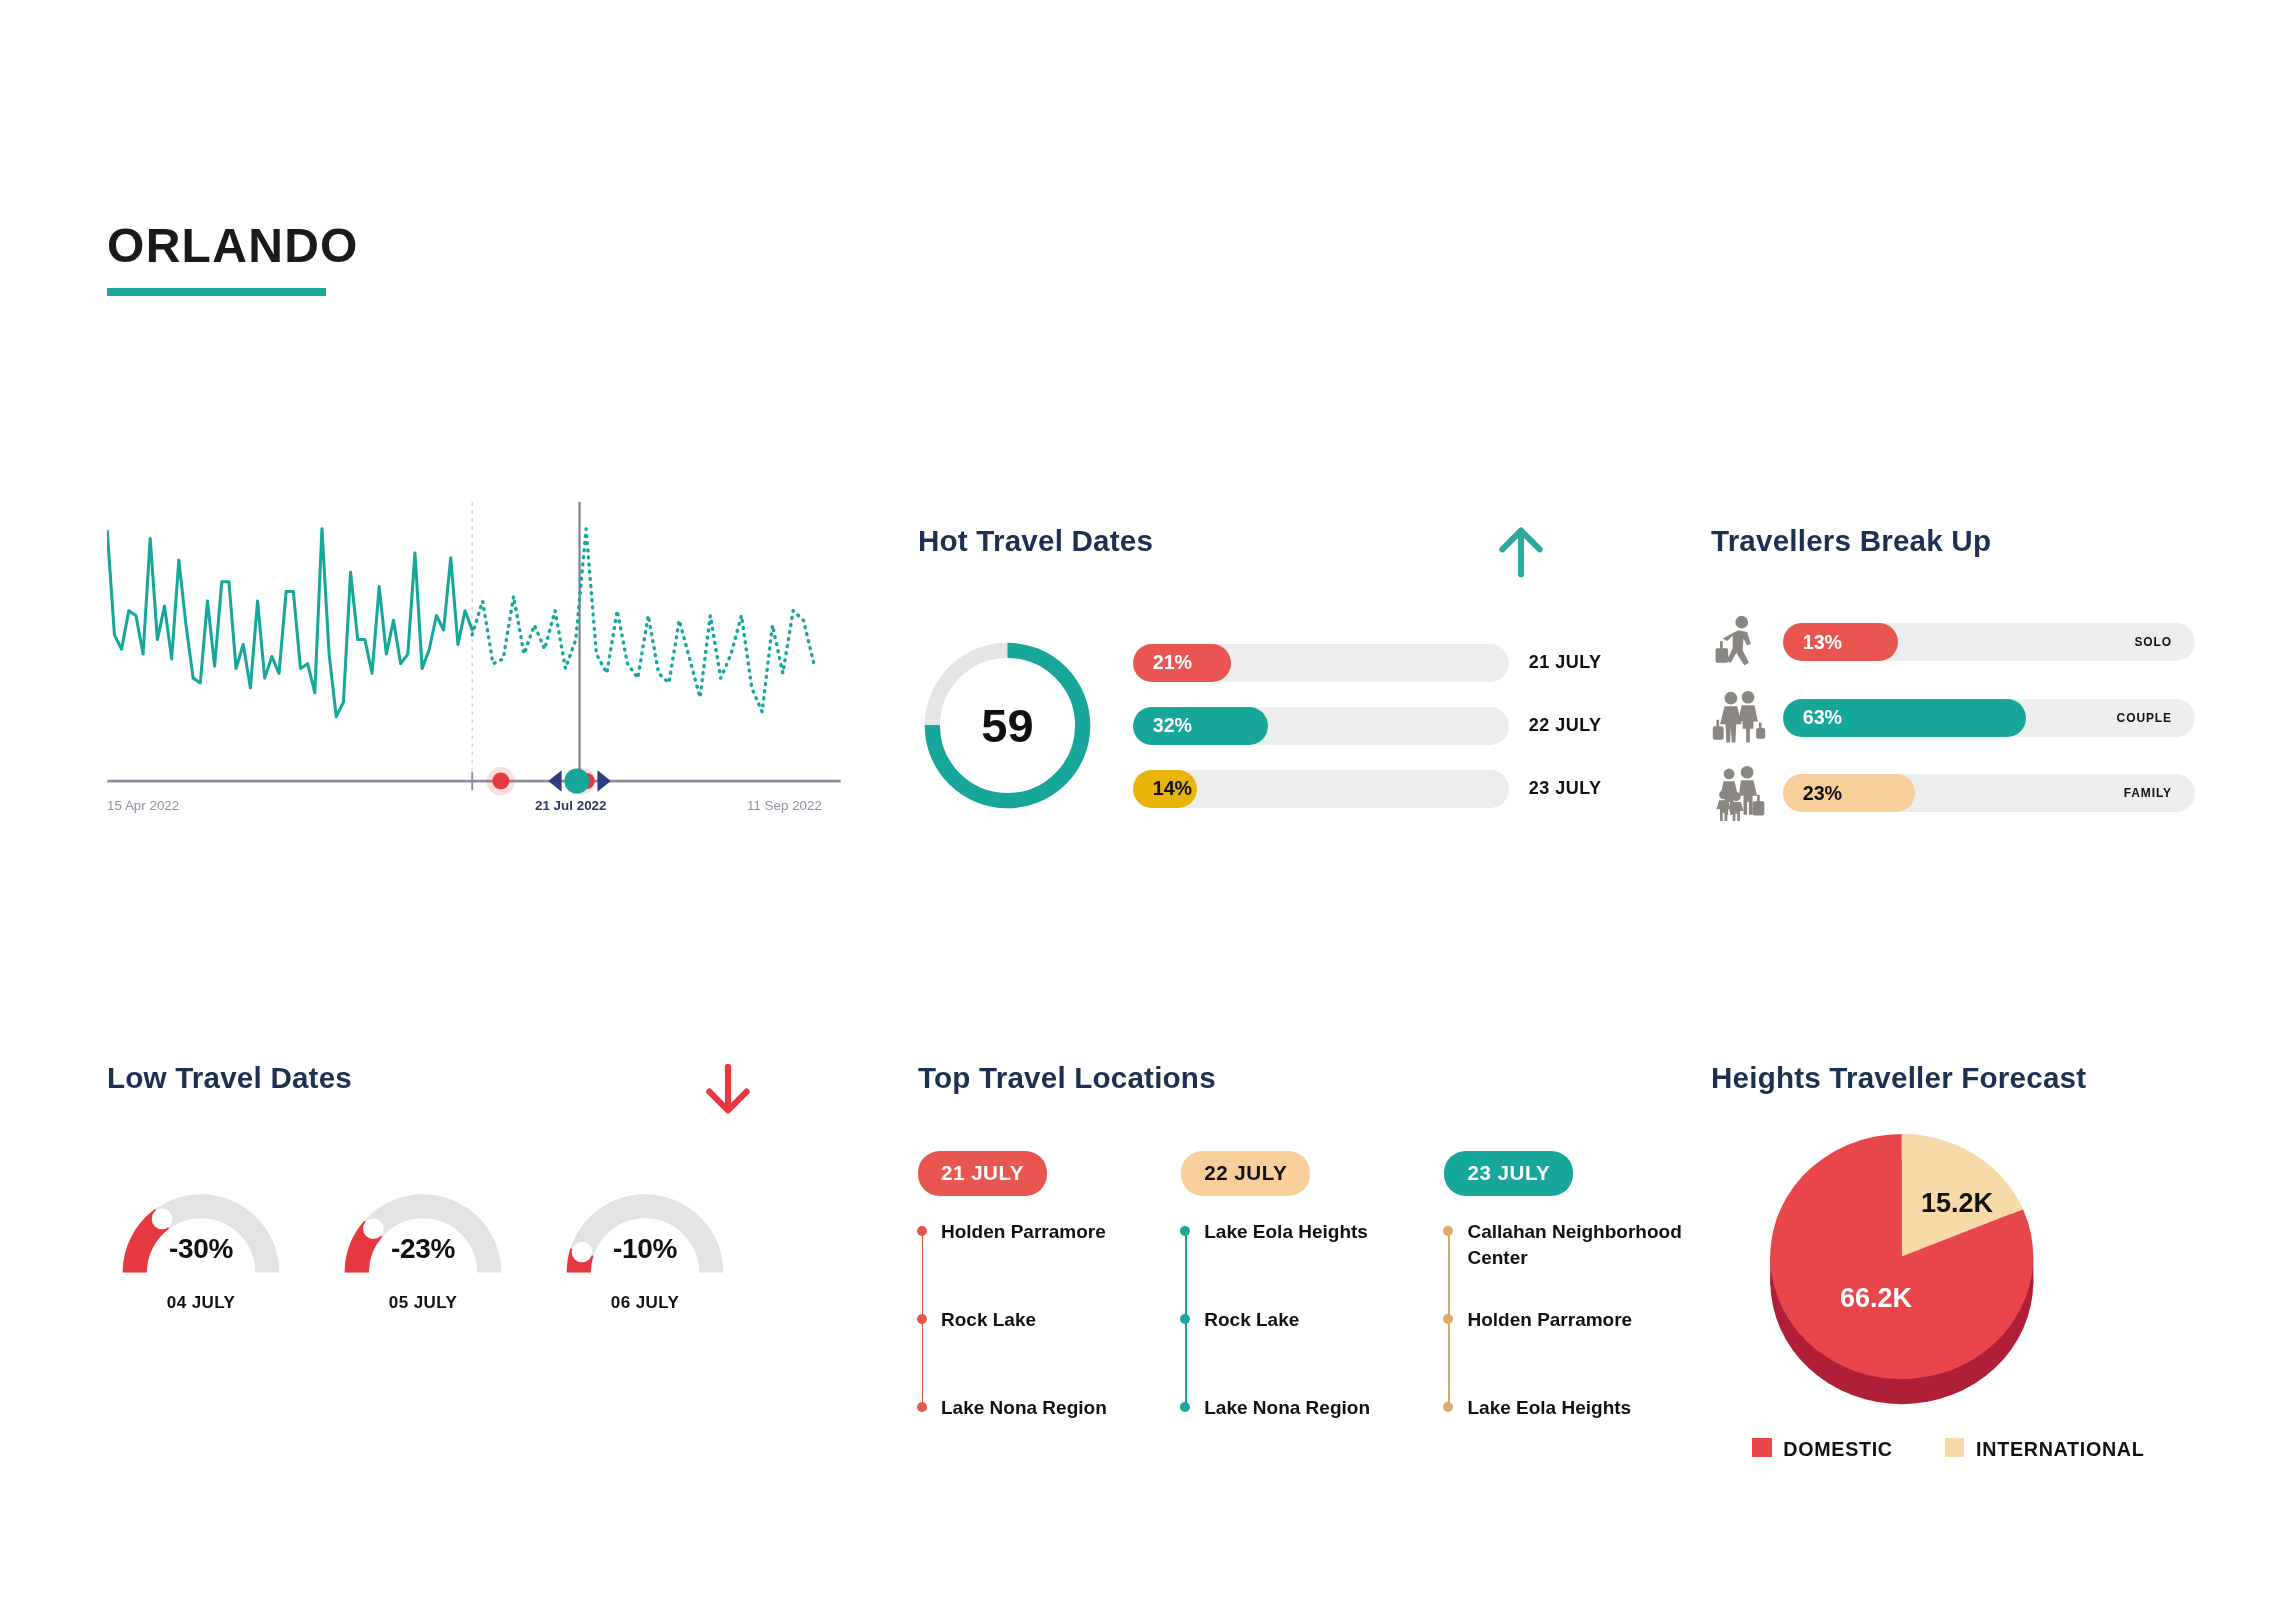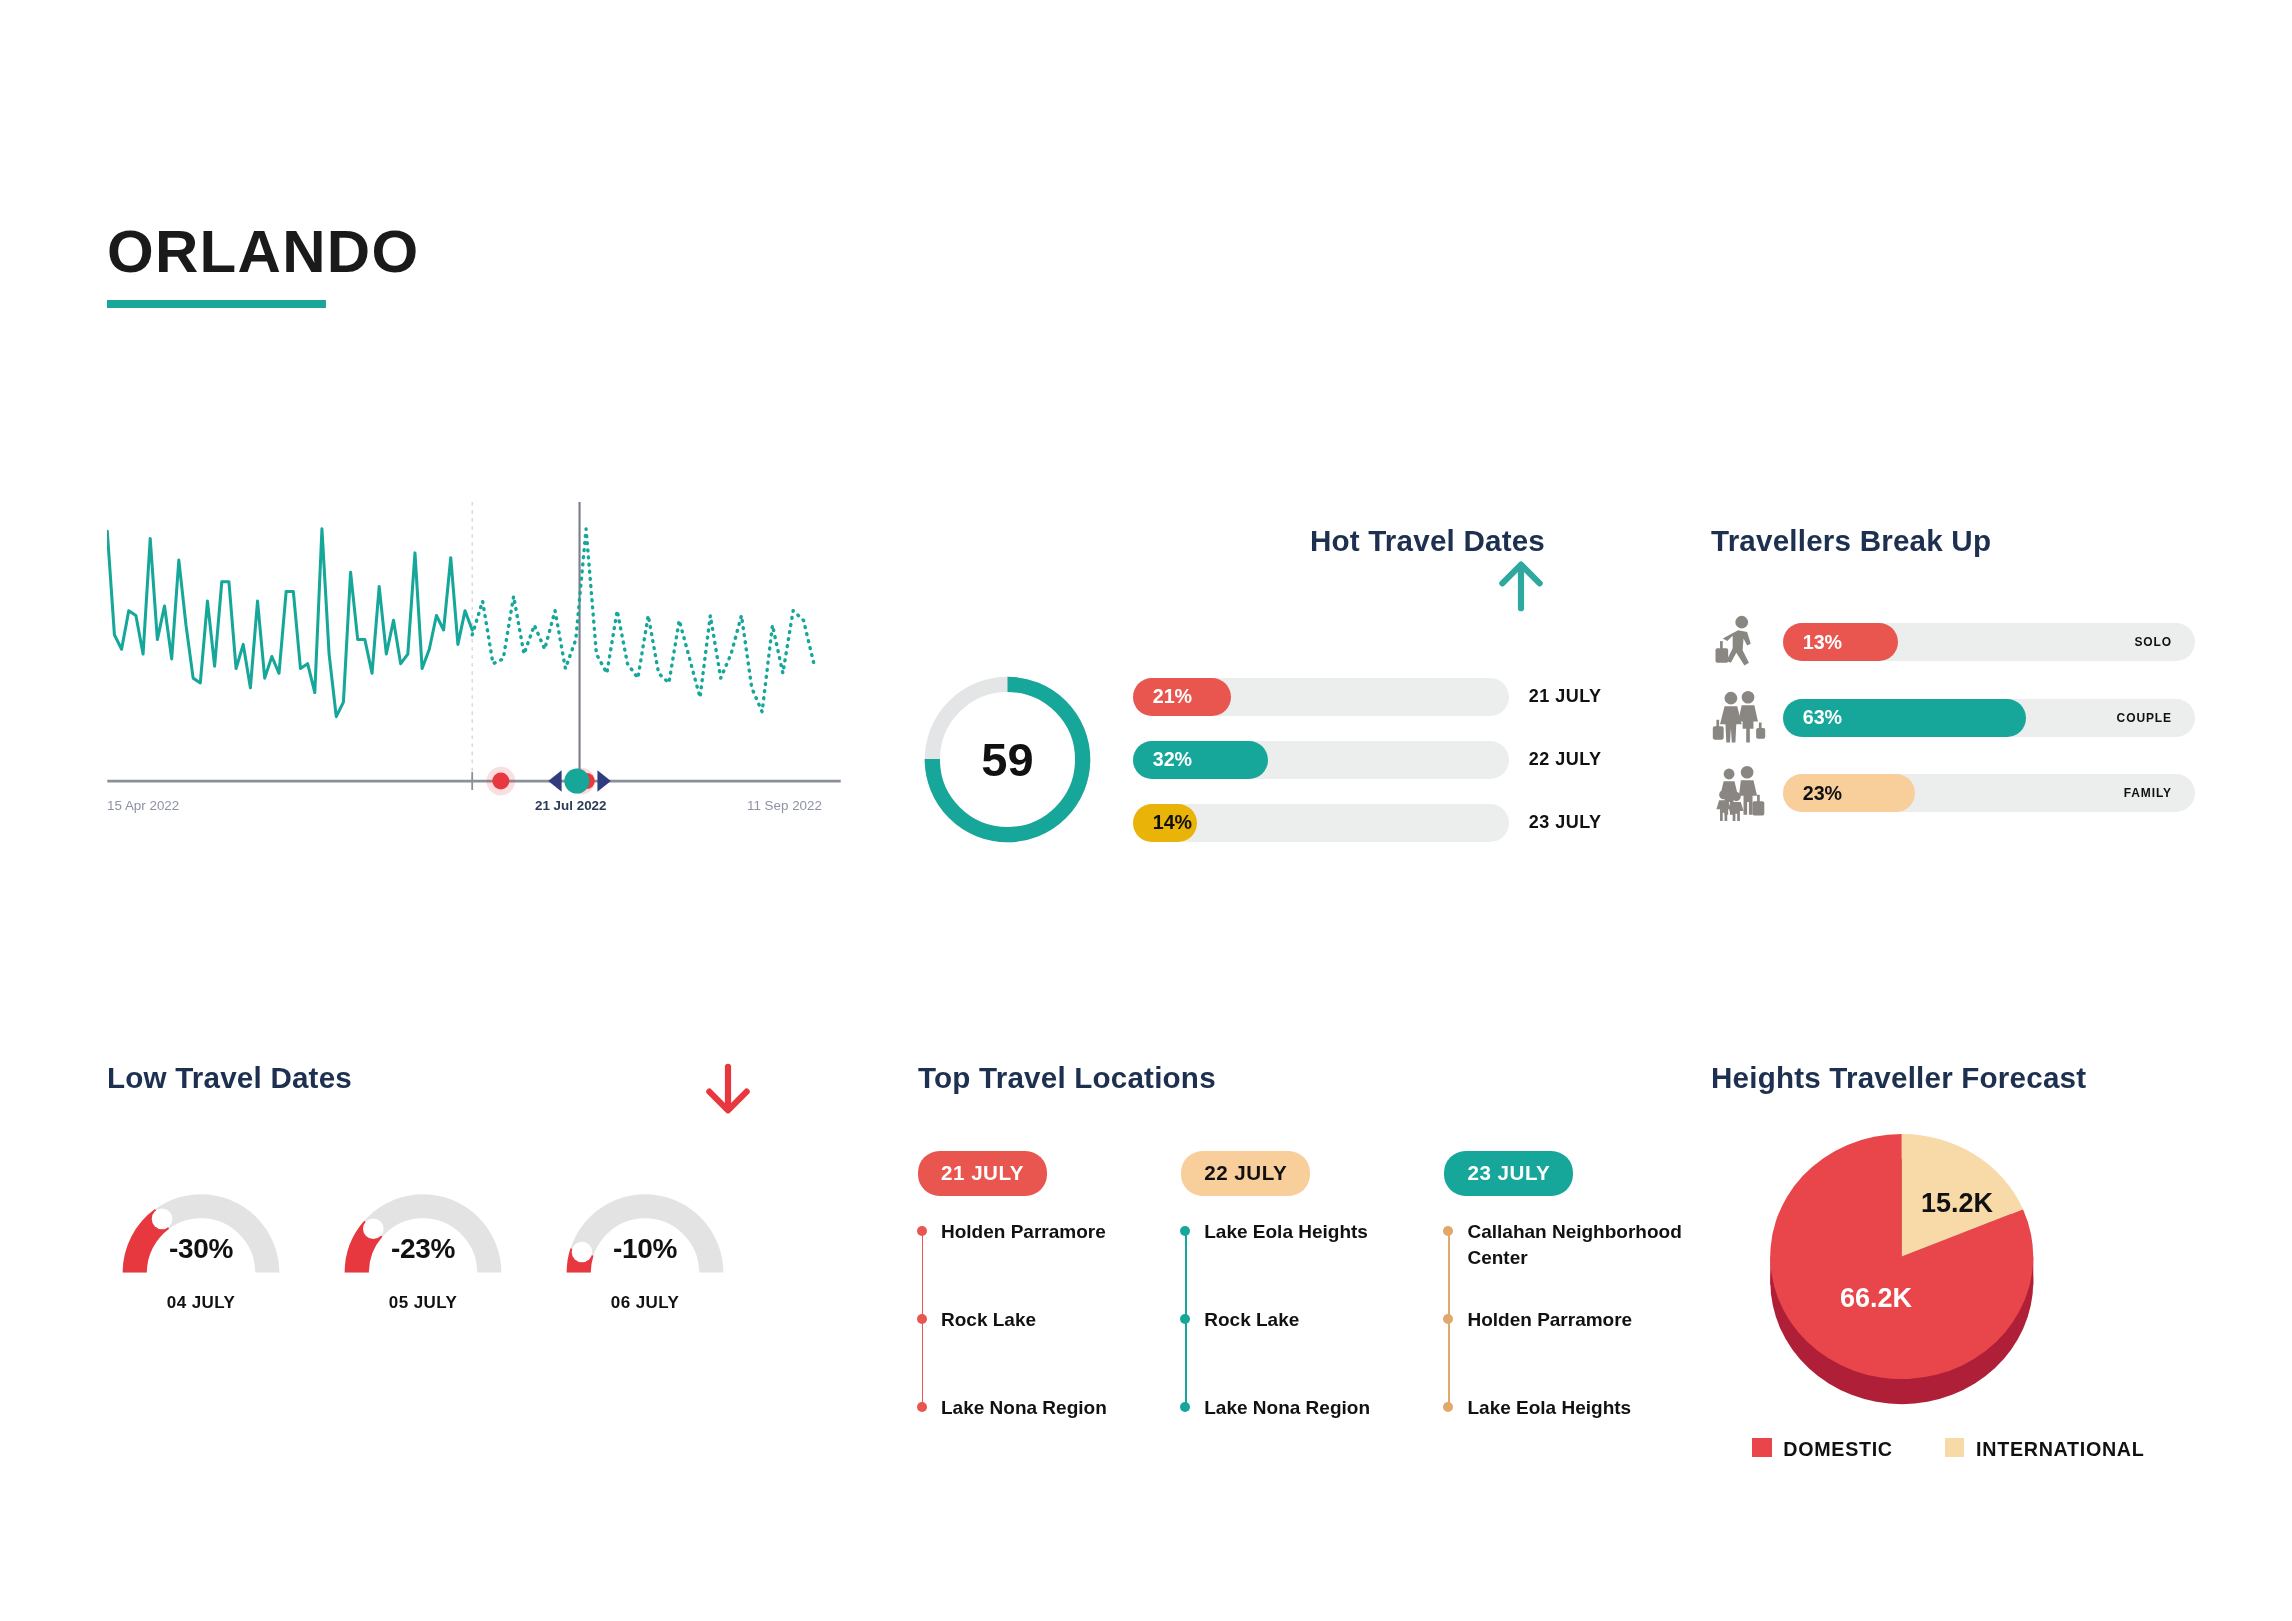--- a/index.html
+++ b/index.html
@@ -16,21 +16,21 @@
     overflow: hidden;
   }
 
   
   #page-title-block {
     position: absolute;
     left: 107px;
     top: 222px;
   }
   #page-title {
-    font-size: 60px;
+    font-size: 48px;
     font-weight: 700;
     letter-spacing: 1.3px;
     color: #1a1a1a;
     line-height: 1;
   }
   #title-rule {
     margin-top: 18px;
     width: 219px;
     height: 8px;
     background: #1aa79a;
@@ -67,24 +67,23 @@
 
   
   #hot-travel-panel {
     position: absolute;
     left: 918px;
     top: 524px;
     width: 716px;
   }
   #hot-travel-head {
     display: flex;
-    align-items: flex-end;
+    align-items: flex-start;
     justify-content: space-between;
     width: 627px;
-    flex-direction: column;
   }
   #hot-travel-body {
     margin-top: 56px;
     display: flex;
     align-items: center;
   }
   #donut-wrap {
     position: relative;
     width: 179px;
     height: 179px;

